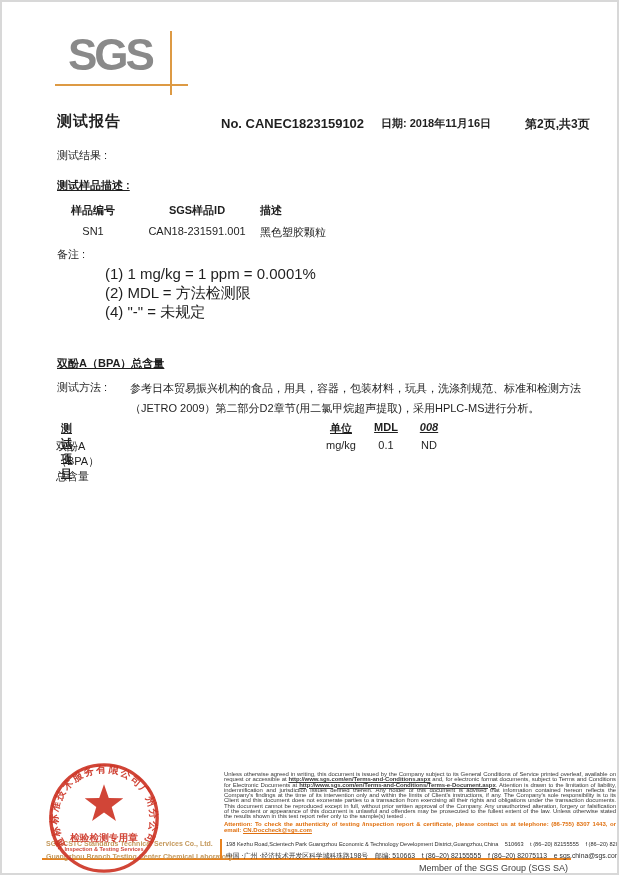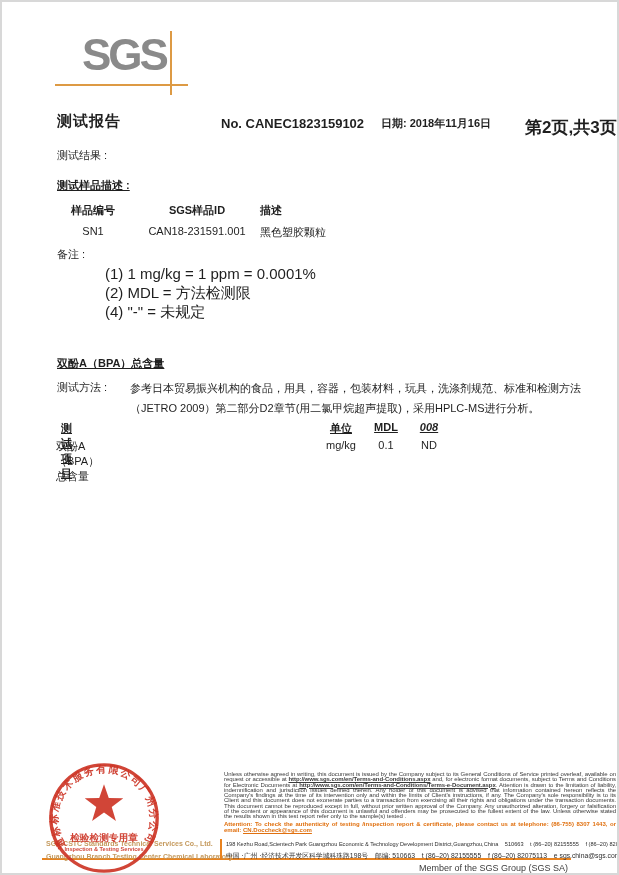--- a/index.html
+++ b/index.html
@@ -5,30 +5,30 @@
   * { margin:0; padding:0; box-sizing:border-box; }
   html,body { background:#fff; }
   body { font-family:"Liberation Sans", sans-serif; }
   .page {
     position:relative; width:619px; height:875px; background:#fff;
     border:2px solid #d8d8d8; overflow:hidden; color:#1f1f1f;
   }
   
   .logo-wrap { position:absolute; left:53px; top:27px; width:140px; height:70px; }
   .logo-text {
-    position:absolute; left:27px; top:4px; font-size:44px; font-weight:bold;
+    position:absolute; left:13px; top:4px; font-size:44px; font-weight:bold;
     color:#8a8a8a; letter-spacing:-3px; line-height:1;
   }
   .logo-hline { position:absolute; left:0; top:55px; width:133px; height:2px; background:#dd9a44; }
   .logo-vline { position:absolute; left:115px; top:2px; width:2px; height:64px; background:#dd9a44; }
   
   .doc-title { position:absolute; left:55px; top:110px; font-size:15px; font-weight:bold; letter-spacing:1px; }
   .report-no { position:absolute; left:219px; top:114px; font-size:13px; font-weight:bold; }
   .report-date { position:absolute; left:379px; top:114px; font-size:11px; font-weight:bold; }
-  .report-pages { position:absolute; left:523px; top:114px; font-size:17px; font-weight:bold; }
+  .report-pages { position:absolute; left:523px; top:114px; font-size:12px; font-weight:bold; }
   
   .sec-label { position:absolute; font-size:11px; }
   .bold-underline { font-weight:bold; text-decoration:underline; }
   .sample-table { position:absolute; left:50px; top:201px; font-size:11px; }
   .sample-table .st-row { display:grid; grid-template-columns:82px 126px auto; column-gap:0; margin-bottom:7px; }
   .sample-table .st-row > span:nth-child(1),
   .sample-table .st-row > span:nth-child(2) { text-align:center; }
   .sample-table .st-head span { font-weight:bold; }
   .notes { position:absolute; left:103px; top:263px; font-size:15px; }
   .notes div { height:19px; }

